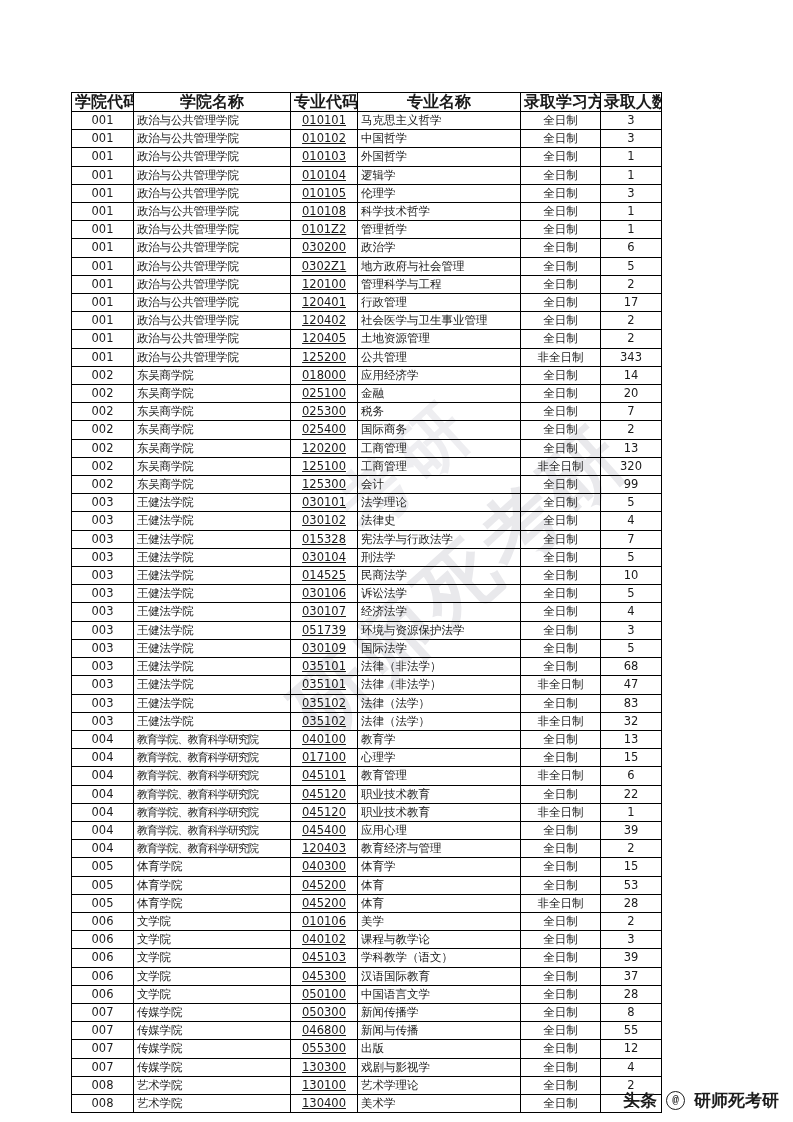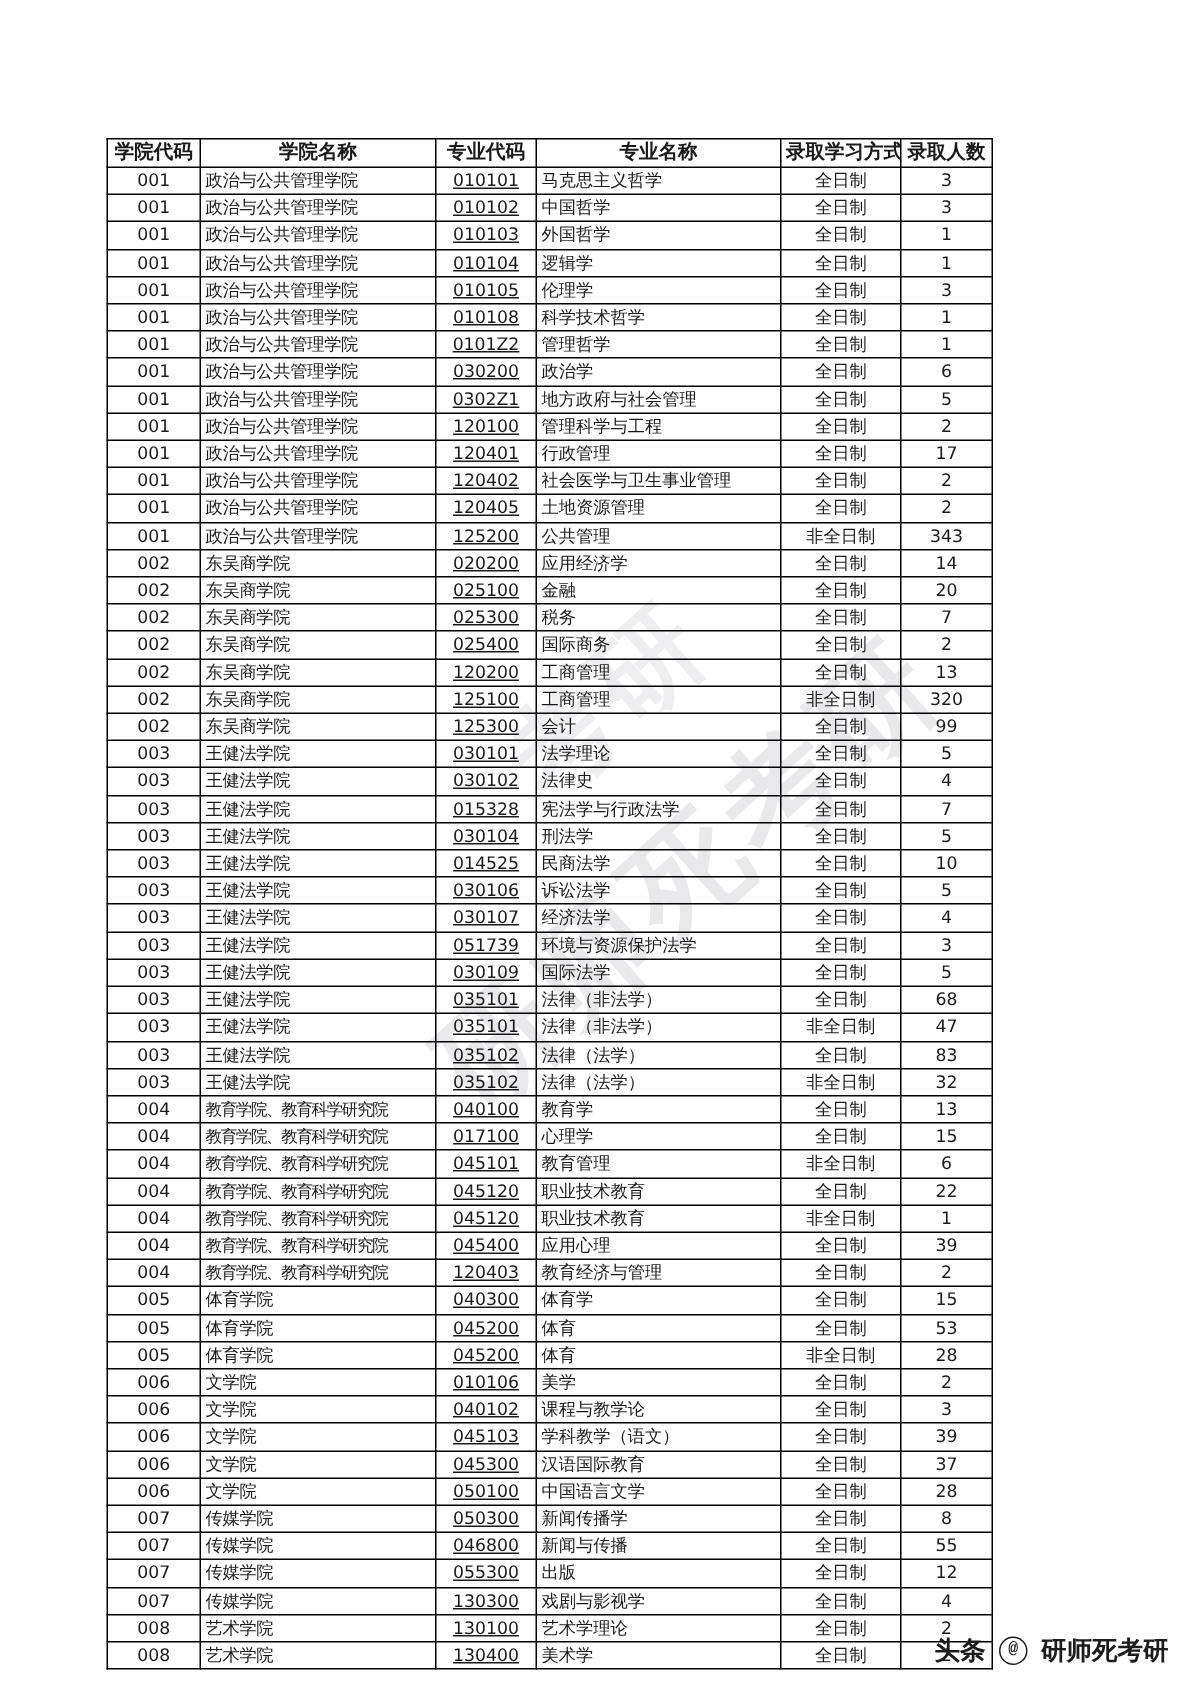--- a/index.html
+++ b/index.html
@@ -61,21 +61,21 @@
     line-height: 17.2px;
     font-size: 11.5px;
     color: #1a1a1a;
     overflow: hidden;
     white-space: nowrap;
     background: transparent;
   }
   table.admissions thead th {
     font-weight: bold;
     text-align: center;
-    font-size: 13px;
+    font-size: 16px;
     height: 18px;
     line-height: 18px;
     margin-left: 47px;
   }
   
   col.c-college-code { width: 62px; }
   col.c-college-name { width: 157px; }
   col.c-major-code   { width: 67px; }
   col.c-major-name   { width: 163px; }
   col.c-study-mode   { width: 80px; }
@@ -259,21 +259,21 @@
           <td class="college-code">001</td>
           <td class="college-name">政治与公共管理学院</td>
           <td class="major-code">125200</td>
           <td class="major-name">公共管理</td>
           <td class="study-mode">非全日制</td>
           <td class="count">343</td>
         </tr>
         <tr>
           <td class="college-code">002</td>
           <td class="college-name">东吴商学院</td>
-          <td class="major-code">020200</td>
+          <td class="major-code">018000</td>
           <td class="major-name">应用经济学</td>
           <td class="study-mode">全日制</td>
           <td class="count">14</td>
         </tr>
         <tr>
           <td class="college-code">002</td>
           <td class="college-name">东吴商学院</td>
           <td class="major-code">025100</td>
           <td class="major-name">金融</td>
           <td class="study-mode">全日制</td>

